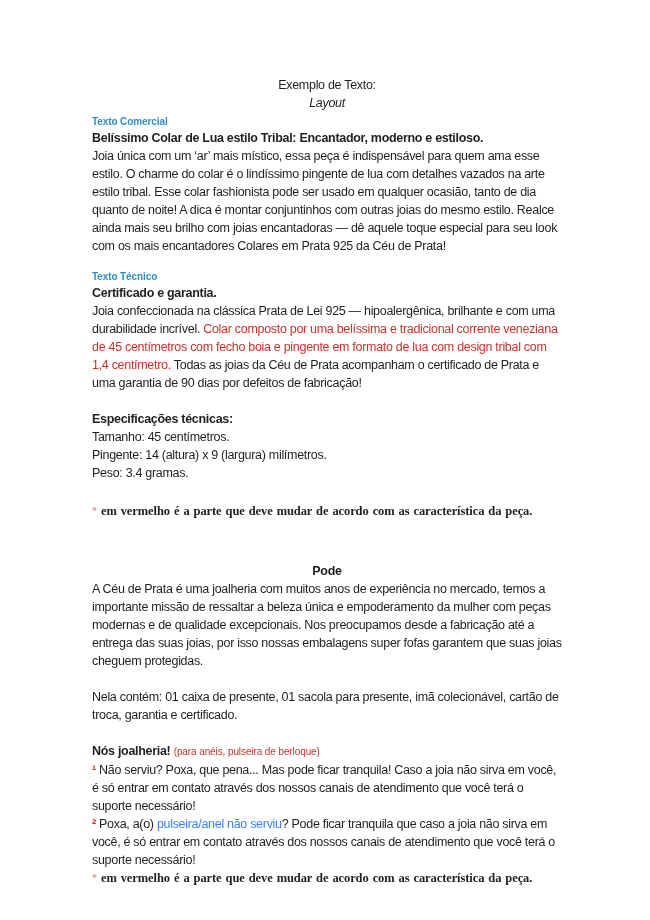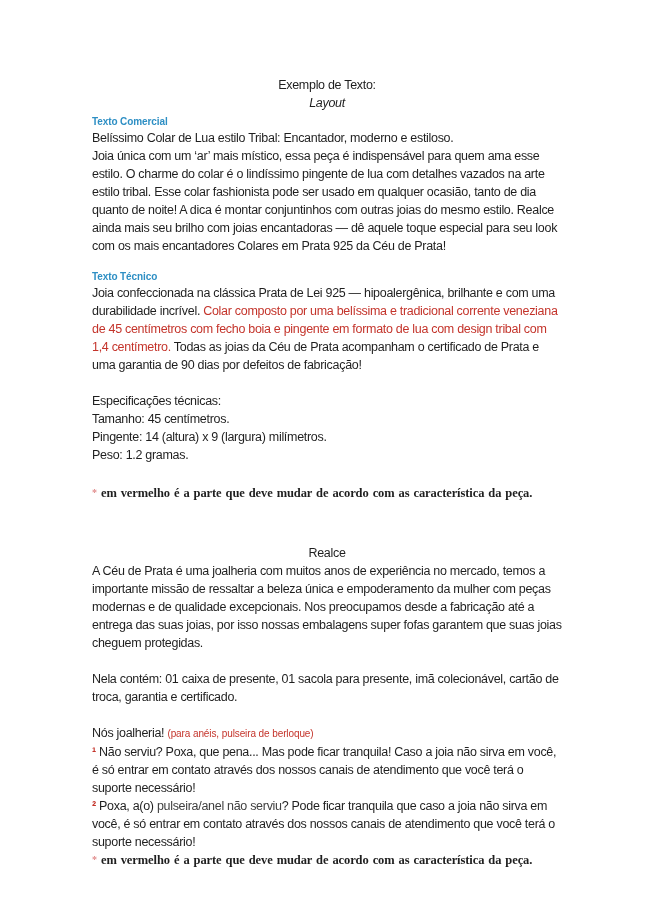--- a/index.html
+++ b/index.html
@@ -17,21 +17,21 @@
     width: 650px;
     height: 920px;
     padding: 76px 88px 0 92px;
     font-family: "Liberation Sans", sans-serif;
     font-size: 12.5px;
     line-height: 18px;
     letter-spacing: -0.3px;
     color: var(--ink, #1f1f1f);
   }
   .t-center { text-align: center; }
-  .bold { font-weight: 400; }
+  .bold { font-weight: 700; }
   .italic { font-style: italic; }
   p { margin: 0; }
   .label-blue {
     color: var(--blue, #2E8FC4);
     font-size: 10px;
     font-weight: 700;
     line-height: 15px;
     letter-spacing: -0.1px;
   }
   .note {
@@ -66,43 +66,44 @@
 <div class="page">
 
   <div class="t-center">Exemplo de Texto:</div>
   <div class="t-center italic">Layout</div>
 
   <div class="label-blue mt-2">Texto Comercial</div>
   <div class="bold">Belíssimo Colar de Lua estilo Tribal: Encantador, moderno e estiloso.</div>
   <p>Joia única com um ‘ar’ mais místico, essa peça é indispensável para quem ama esse estilo. O charme do colar é o lindíssimo pingente de lua com detalhes vazados na arte estilo tribal. Esse colar fashionista pode ser usado em qualquer ocasião, tanto de dia quanto de noite! A dica é montar conjuntinhos com outras joias do mesmo estilo. Realce ainda mais seu brilho com joias encantadoras — dê aquele toque especial para seu look com os mais encantadores Colares em Prata 925 da Céu de Prata!</p>
 
   <div class="label-blue mt-14">Texto Técnico</div>
+  <div class="bold">Certificado e garantia.</div>
   <p><span>Joia confeccionada na clássica Prata de Lei 925 — hipoalergênica, brilhante e com uma durabilidade incrível.  </span><span style="color: rgb(196, 52, 43);">Colar composto por uma belíssima e tradicional corrente veneziana de 45 centímetros com fecho boia e pingente em formato de lua com design tribal com 1,4 centímetro.</span><span> Todas as joias da Céu de Prata acompanham o certificado de Prata e uma garantia de 90 dias por defeitos de fabricação!</span></p>
 
   <div class="bold mt-18">Especificações técnicas:</div>
   <div>Tamanho: 45 centímetros.</div>
   <div>Pingente: 14 (altura) x 9 (largura) milímetros.</div>
-  <div>Peso: 1.2 gramas.</div>
+  <div>Peso: 3.4 gramas.</div>
 
   <div class="note mt-20">
     <span class="marker">*</span>
     <span>em vermelho é a parte que deve mudar de acordo com as característica da peça.</span>
   </div>
 
-  <div class="t-center bold mt-42">Realce</div>
+  <div class="t-center bold mt-42">Pode</div>
 
   <p>A Céu de Prata é uma joalheria com muitos anos de experiência no mercado, temos a importante missão de ressaltar a beleza única e empoderamento da mulher com peças modernas e de qualidade excepcionais. Nos preocupamos desde a fabricação até a entrega das suas joias, por isso nossas embalagens super fofas garantem que suas joias cheguem protegidas.</p>
 
   <p class="mt-18">Nela contém: 01 caixa de presente, 01 sacola para presente, imã colecionável, cartão de troca, garantia e certificado.</p>
 
   <div class="mt-18">
     <span class="bold">Nós joalheria!</span>
     <span class="heading-note">(para anéis, pulseira de berloque)</span>
   </div>
   <p><span style="color: rgb(196, 52, 43); font-weight: 700;">¹ </span><span>Não serviu? Poxa, que pena... Mas pode ficar tranquila! Caso a joia não sirva em você, é só entrar em contato através dos nossos canais de atendimento que você terá o suporte necessário!</span></p>
-  <p><span style="color: rgb(196, 52, 43); font-weight: 700;">² </span><span>Poxa, a(o) </span><span style="color: #404040;">pulseira/anel não serviu</span><span>? Pode ficar tranquila que caso a joia não sirva em você, é só entrar em contato através dos nossos canais de atendimento que você terá o suporte necessário!</span></p>
+  <p><span style="color: rgb(196, 52, 43); font-weight: 700;">² </span><span>Poxa, a(o) </span><span style="color: #3b82f6;">pulseira/anel não serviu</span><span>? Pode ficar tranquila que caso a joia não sirva em você, é só entrar em contato através dos nossos canais de atendimento que você terá o suporte necessário!</span></p>
 
   <div class="note">
     <span class="marker">*</span>
     <span>em vermelho é a parte que deve mudar de acordo com as característica da peça.</span>
   </div>
 
 </div>
 
 </body></html>

